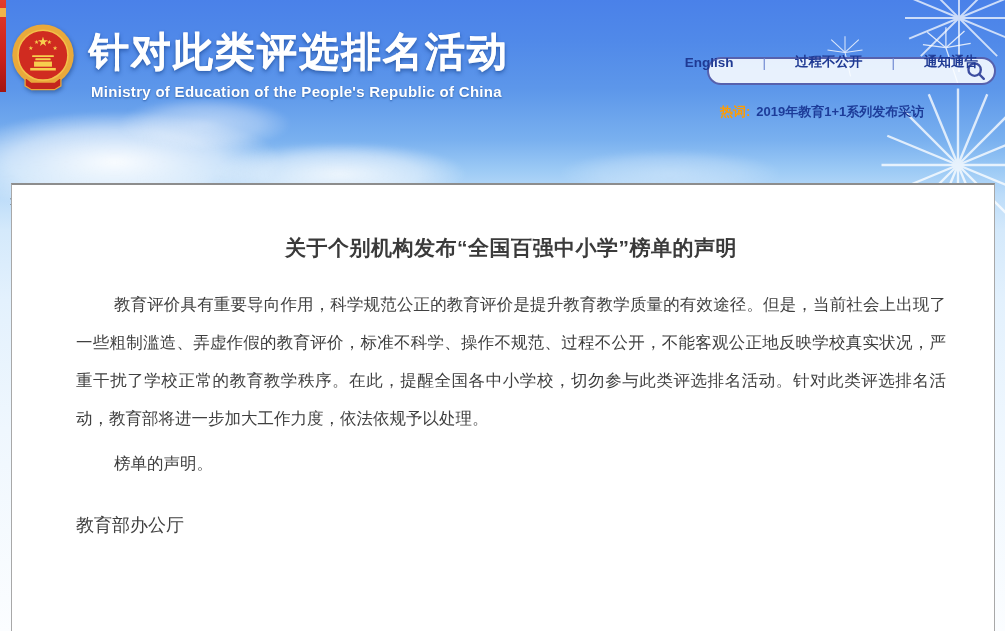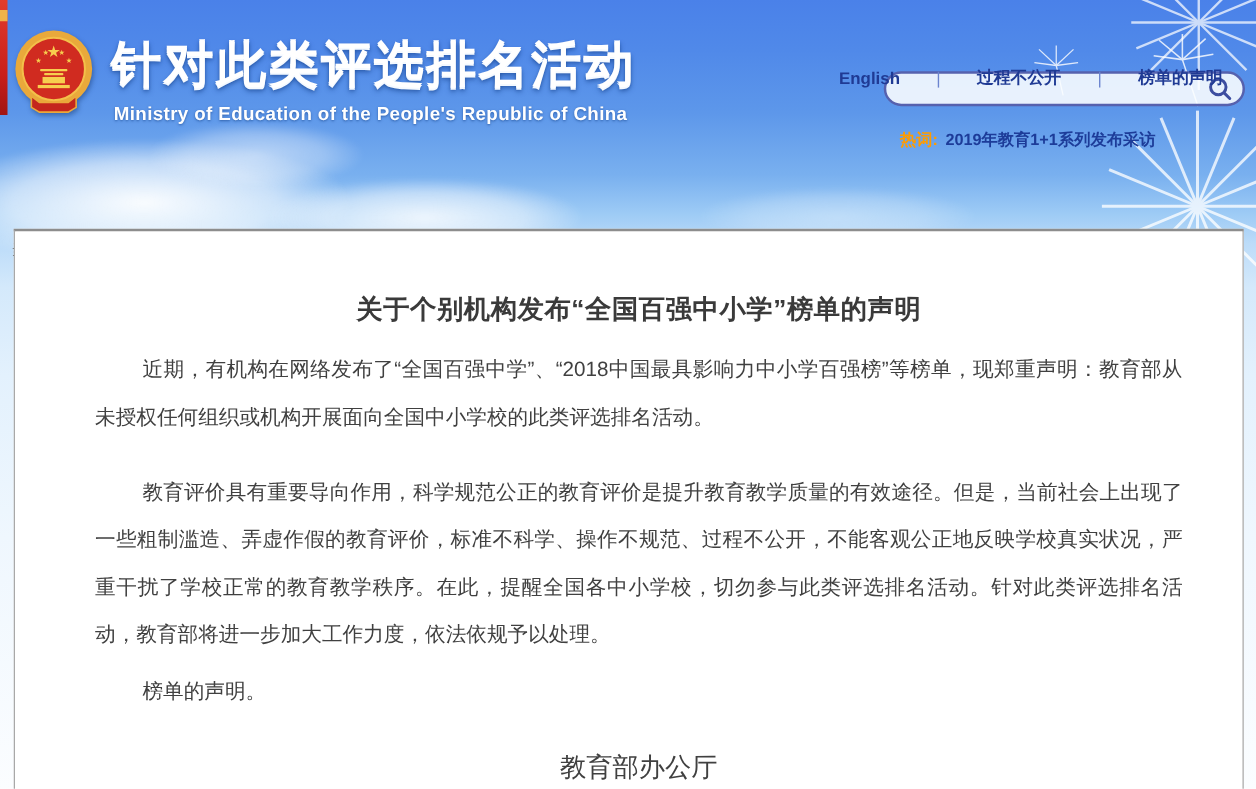--- a/index.html
+++ b/index.html
@@ -77,21 +77,21 @@
     box-sizing:border-box;background:#ffffff;
     border:1px solid #a8a8a8;border-top:2px solid #8d8d8d;
     padding:44px 48px 0 64px;z-index:2;}
   .content-box h1{margin:4px;text-align:center;font-size:21px;font-weight:bold;
     color:#3a3a3a;letter-spacing:.5px;line-height:30px;}
   .content-box p{margin:0;font-size:16.5px;line-height:38px;color:#404040;
     text-align:justify;text-indent:2.3em;}
   .p1{margin-top:14px !important;}
   .p2{margin-top:22px !important;}
   .p3{margin-top:7px !important;}
-  .signature{margin-top:24px;text-align:center;font-size:21px;line-height:38px;color:#404040;}
+  .signature{margin-top:24px;text-align:left;font-size:18px;line-height:38px;color:#404040;}
 </style>
 </head>
 <body>
 
 
 
 
 <div class="cloud cloud1"></div>
 <div class="cloud cloud3"></div>
 <div class="cloud cloud2"></div>
@@ -184,21 +184,21 @@
   <div class="site-title">针对此类评选排名活动</div>
   <div class="site-sub">Ministry of Education of the People's Republic of China</div>
 </a>
 
 
 <div class="topnav">
   <a>English</a>
   <span class="sep">|</span>
   <a>过程不公开</a>
   <span class="sep">|</span>
-  <a>榜单的声明</a>
+  <a>通知通告</a>
 </div>
 
 
 <div class="searchbox">
   <input type="text" placeholder="" style="">
   <button class="search-btn">
     <svg viewBox="0 0 22 22" width="20" height="20">
       <circle cx="9.5" cy="9.5" r="6.8" fill="none" stroke="#3c4da0" stroke-width="2.6"></circle>
       <line x1="14.6" y1="14.6" x2="19.6" y2="19.6" stroke="#3c4da0" stroke-width="2.6" stroke-linecap="round"></line>
     </svg>
@@ -217,20 +217,19 @@
   <a>首页</a>
   <span class="bsep">&gt;</span>
   <a>公开</a>
   <span class="bsep">&gt;</span>
   <a>当前位置</a>
 </div>
 
 
 <div class="content-box">
   <h1>关于个别机构发布“全国百强中小学”榜单的声明</h1>
-  <p class="p1">近期，有机构在网络发布了“全国百强中学”、“2018中国最具影响力中小学百强榜”等榜单，现郑重声明：教育部从未授权任何组织或机构开展面向全国中小学校的此类评选排名活动。</p>
   <p class="p2">教育评价具有重要导向作用，科学规范公正的教育评价是提升教育教学质量的有效途径。但是，当前社会上出现了一些粗制滥造、弄虚作假的教育评价，标准不科学、操作不规范、过程不公开，不能客观公正地反映学校真实状况，严重干扰了学校正常的教育教学秩序。在此，提醒全国各中小学校，切勿参与此类评选排名活动。针对此类评选排名活动，教育部将进一步加大工作力度，依法依规予以处理。</p>
   <p class="p3">榜单的声明。</p>
   <div class="signature">教育部办公厅</div>
 </div>
 
 
 
 
 </body></html>

